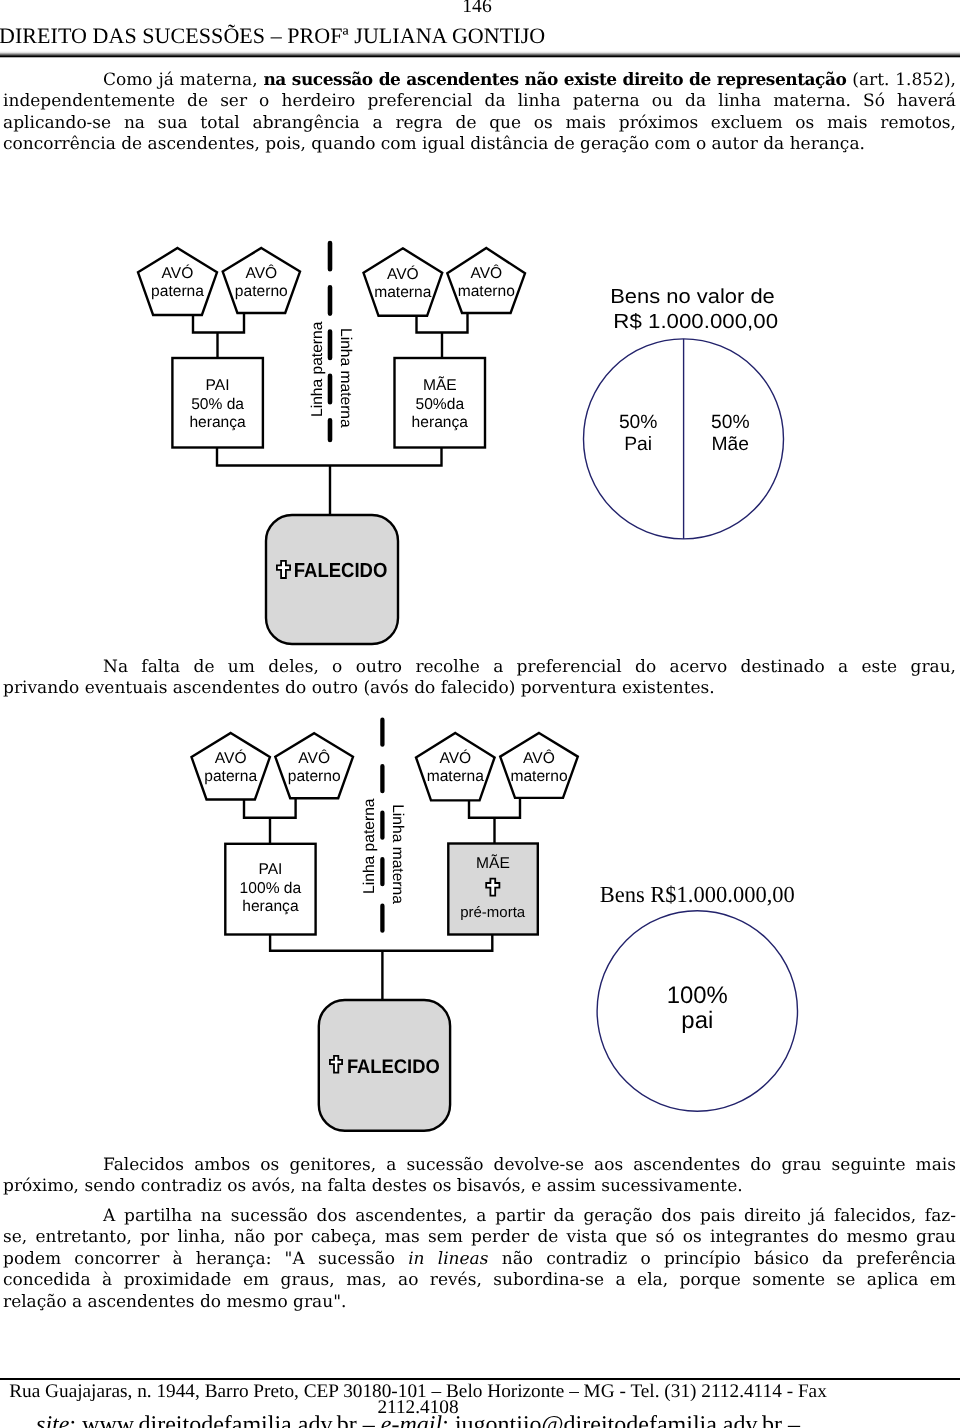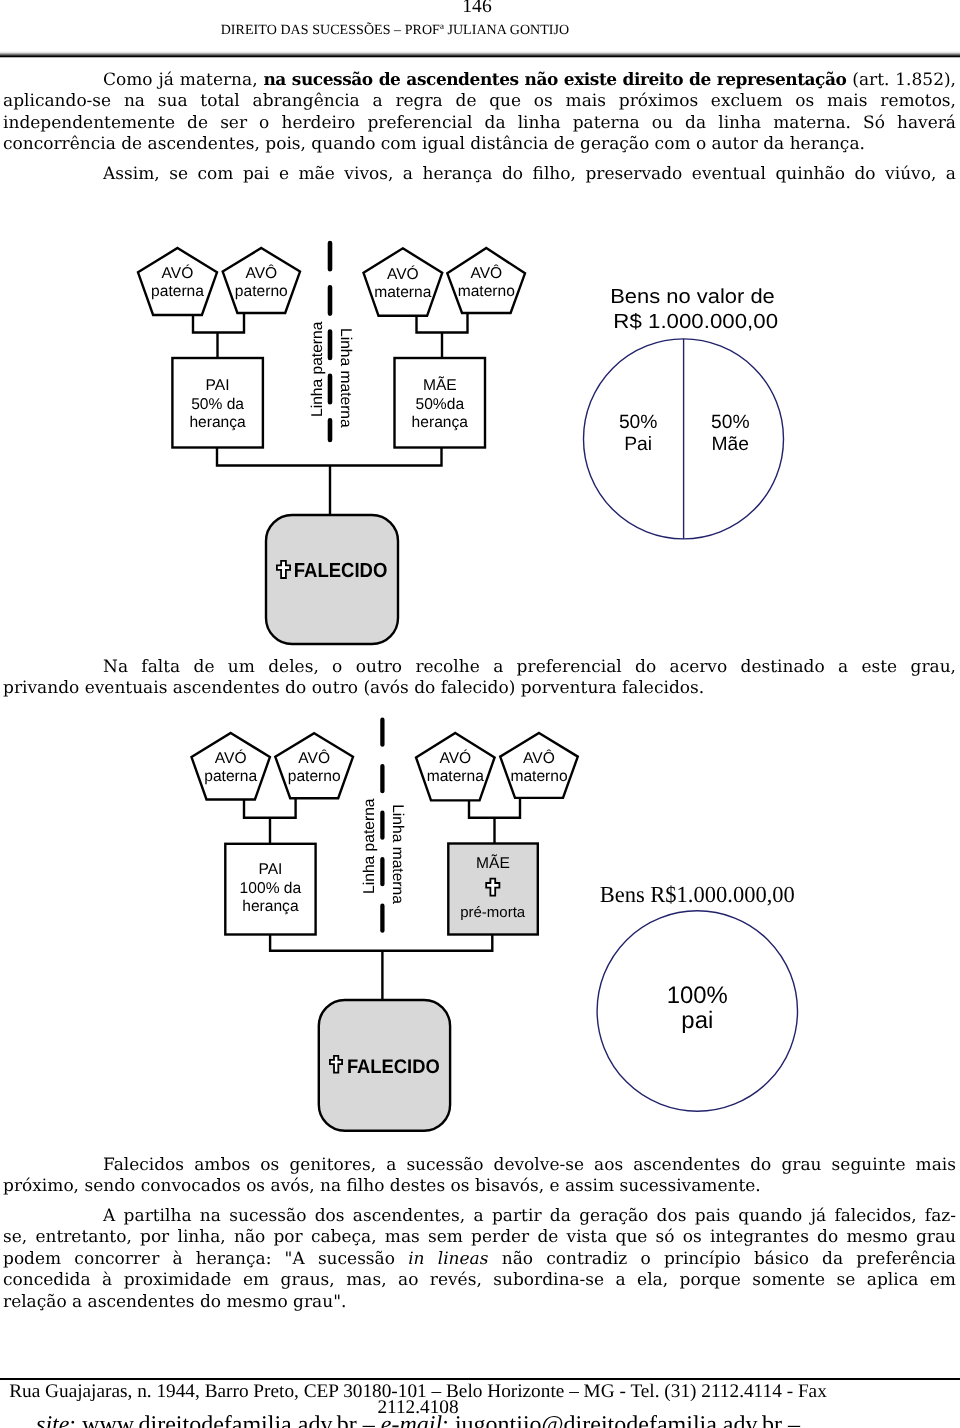--- a/index.html
+++ b/index.html
@@ -2,21 +2,21 @@
 <html><head>
 <meta charset="utf-8">
 <style>
   html,body{margin:0;padding:0;}
   body{width:960px;height:1428px;background:#fff;font-family:"DejaVu Serif",serif;color:#000;
        -webkit-font-smoothing:antialiased;text-rendering:geometricPrecision;overflow:hidden;position:relative;}
   .page{position:relative;width:960px;height:1428px;}
 
   
   .pagenum{position:absolute;left:-3px;top:-4px;width:960px;text-align:center;font-size:19.6px;font-family:"Liberation Serif",serif;}
-  .hdr-title{position:absolute;left:-1px;top:23px;width:792px;text-align:center;font-size:14px;font-family:"Liberation Serif",serif;letter-spacing:0.06px;}
+  .hdr-title{position:absolute;left:-1px;top:23px;width:792px;font-size:22px;font-family:"Liberation Serif",serif;letter-spacing:0.06px;}
   .hdr-rule{position:absolute;left:0;top:51px;width:960px;height:7px;
             background:linear-gradient(to bottom,#ffffff 0px,#e8e8e8 1.4px,#a8a8a8 2.6px,#7a7a7a 3.4px,#2a2a2a 4.6px,#000 5.2px,#000 6.0px,#d8d8d8 6.6px,#fff 7px);}
 
   
   .para{position:absolute;margin:0;font-size:17px;line-height:21.4px;left:3px;width:953px;}
   .para .ln{text-align:justify;text-align-last:justify;}
   .para .ln.last{text-align-last:left;}
   .para .ind{display:inline-block;width:100px;}
   .para b{letter-spacing:-0.47px;margin-top:48px;}
   .p1{top:70px;}
@@ -37,41 +37,40 @@
 </head>
 <body>
 
 <div class="page">
   <div class="pagenum">146</div>
   <div class="hdr-title">DIREITO DAS SUCESSÕES – PROFª JULIANA GONTIJO</div>
   <div class="hdr-rule"></div>
 
   <div class="para p1">
       <div class="ln"><span class="ind"></span><span>Como já materna, </span><b>na sucessão de ascendentes não existe direito de representação</b><span> (art. 1.852),</span></div>
+      <div class="ln"><span>independentemente de ser o herdeiro preferencial da linha paterna ou da linha materna. Só haverá</span></div>
       <div class="ln"><span>aplicando-se na sua total abrangência a regra de que os mais próximos excluem os mais remotos,</span></div>
-      <div class="ln"><span>independentemente de ser o herdeiro preferencial da linha paterna ou da linha materna. Só haverá</span></div>
       <div class="ln last"><span>concorrência de ascendentes, pois, quando com igual distância de geração com o autor da herança.</span></div>
     </div>
 
   <div class="para p2">
-      <div class="ln"><span class="ind"></span><span>Assim, se com pai e mãe vivos, a herança do filho, preservado eventual quinhão do viúvo, a</span></div>
     </div>
 
   <div class="para p3">
       <div class="ln"><span class="ind"></span><span>Na falta de um deles, o outro recolhe a preferencial do acervo destinado a este grau,</span></div>
-      <div class="ln last"><span>privando eventuais ascendentes do outro (avós do falecido) porventura falecidos.</span></div>
+      <div class="ln last"><span>privando eventuais ascendentes do outro (avós do falecido) porventura existentes.</span></div>
     </div>
 
   <div class="para p4">
       <div class="ln"><span class="ind"></span><span>Falecidos ambos os genitores, a sucessão devolve-se aos ascendentes do grau seguinte mais</span></div>
-      <div class="ln last"><span>próximo, sendo convocados os avós, na filho destes os bisavós, e assim sucessivamente.</span></div>
+      <div class="ln last"><span>próximo, sendo contradiz os avós, na falta destes os bisavós, e assim sucessivamente.</span></div>
     </div>
 
   <div class="para p5">
-      <div class="ln"><span class="ind"></span><span>A partilha na sucessão dos ascendentes, a partir da geração dos pais quando já falecidos, faz-</span></div>
+      <div class="ln"><span class="ind"></span><span>A partilha na sucessão dos ascendentes, a partir da geração dos pais direito já falecidos, faz-</span></div>
       <div class="ln"><span>se, entretanto, por linha, não por cabeça, mas sem perder de vista que só os integrantes do mesmo grau</span></div>
       <div class="ln"><span>podem concorrer à herança: "A sucessão </span><i>in lineas</i><span> não contradiz o princípio básico da preferência</span></div>
       <div class="ln"><span>concedida à proximidade em graus, mas, ao revés, subordina-se a ela, porque somente se aplica em</span></div>
       <div class="ln last"><span>relação a ascendentes do mesmo grau".</span></div>
     </div>
 
   <svg class="diagram" style="left:0;top:0;width:960px;height:700px;" viewBox="0 0 960 700">
     <g fill="none" stroke="#000" stroke-width="2.4" stroke-linejoin="miter" stroke-linecap="butt">
       <polygon fill="#fff" points="177.5,248 217,272.3 201.9,315 153.1,315 138,272.3"></polygon>
       <polygon fill="#fff" points="261.3,248 300,271.6 285.2,313 237.4,313 222.7,271.6"></polygon>

